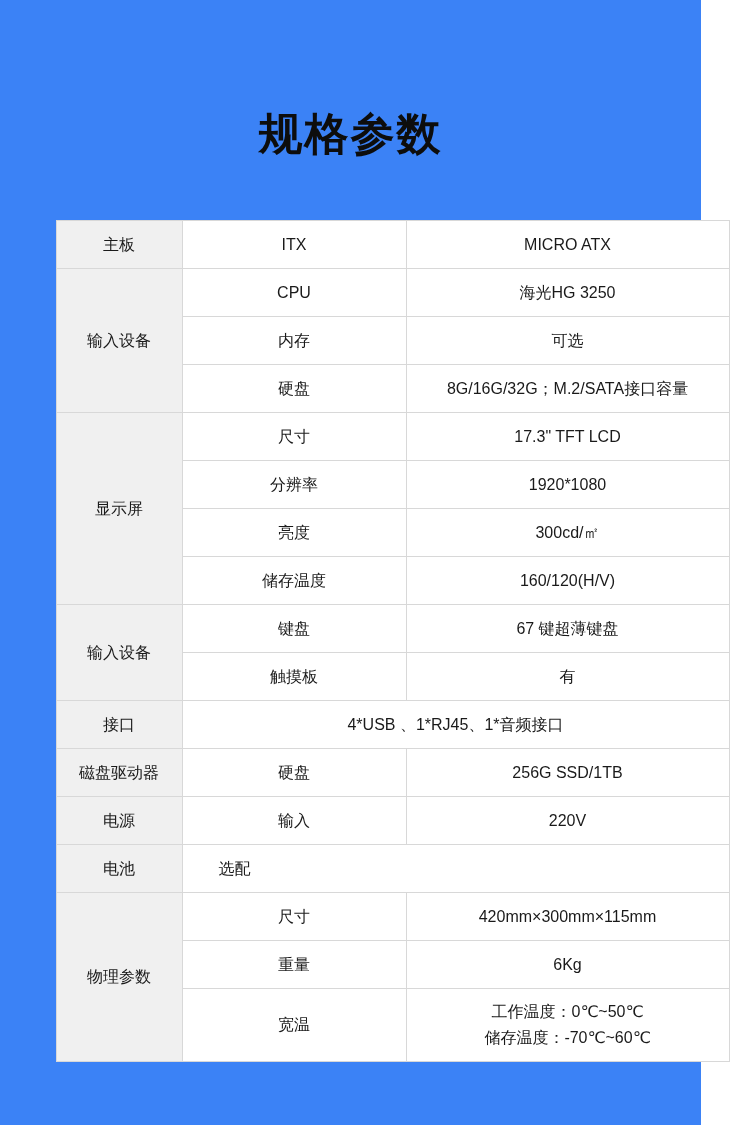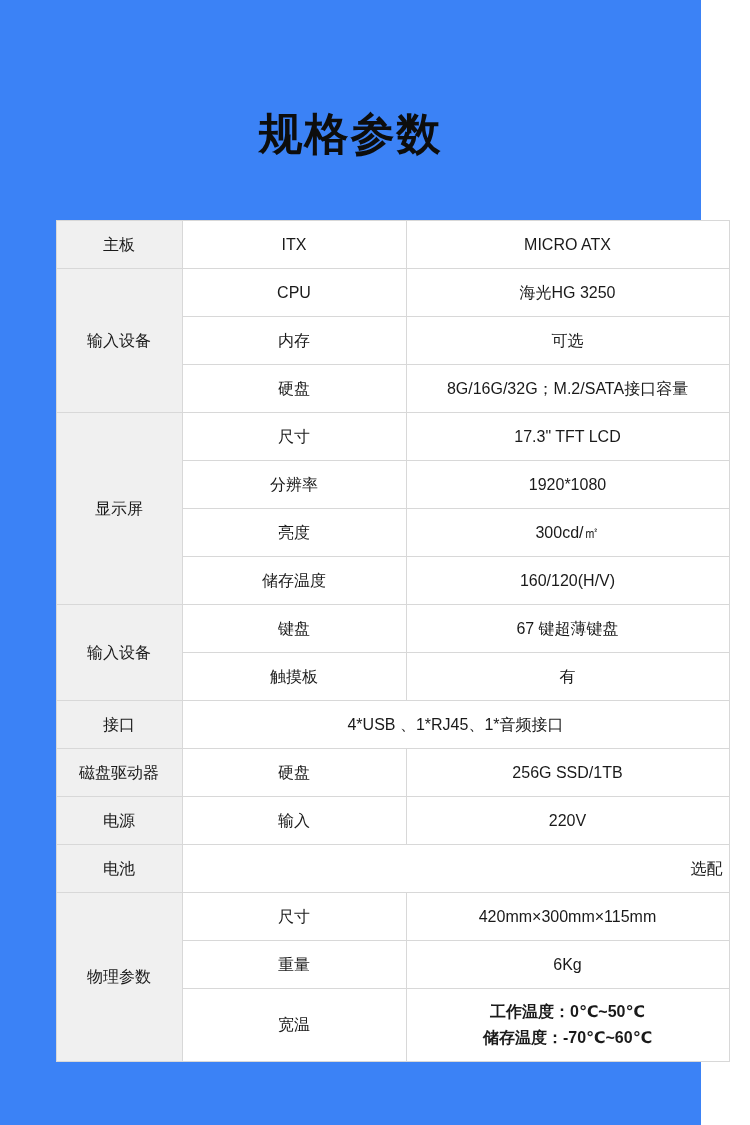--- a/index.html
+++ b/index.html
@@ -66,21 +66,20 @@
   }
   td.row-h {
     height: 47px;
   }
   td.wide2 {
     
   }
   .multi {
     display: block;
     line-height: 1.65;
-    font-weight: bold;
   }
 </style>
 </head>
 <body>
 
 <div class="page">
 
   <div class="title">规格参数</div>
 
   <div class="table-wrap">
@@ -147,21 +146,21 @@
         </tr>
 
         <tr>
           <td class="cat row-h">电源</td>
           <td class="key row-h">输入</td>
           <td class="val row-h">220V</td>
         </tr>
 
         <tr>
           <td class="cat row-h">电池</td>
-          <td class="val row-h wide2" colspan="2" style="text-align:right; padding-left:36px;">选配</td>
+          <td class="val row-h wide2" colspan="2" style="text-align:left; padding-left:36px;">选配</td>
         </tr>
 
         <tr>
           <td class="cat row-h" rowspan="3">物理参数</td>
           <td class="key row-h">尺寸</td>
           <td class="val row-h">420mm×300mm×115mm</td>
         </tr>
         <tr>
           <td class="key row-h">重量</td>
           <td class="val row-h">6Kg</td>

